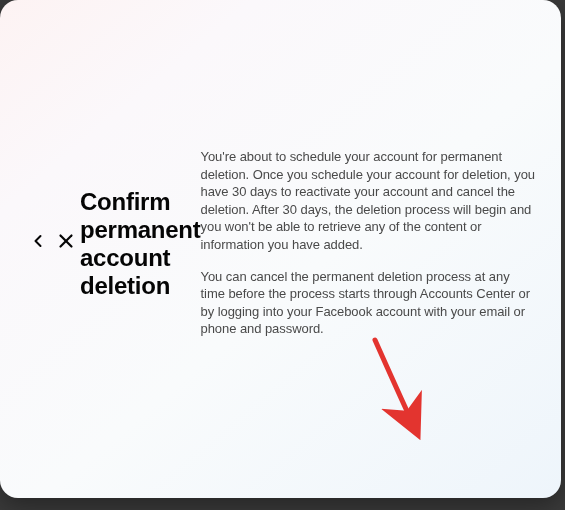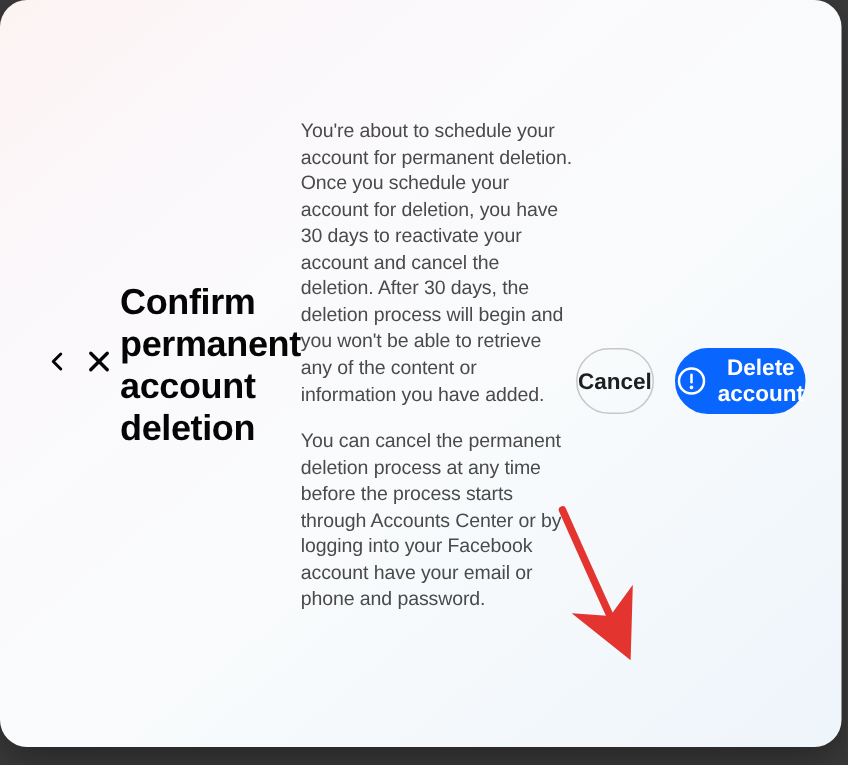--- a/index.html
+++ b/index.html
@@ -105,43 +105,28 @@
           <line x1="18" y1="6" x2="6" y2="18"></line>
           <line x1="6" y1="6" x2="18" y2="18"></line>
         </svg>
     </div>
   </div>
 
   <h1 class="dialog-title">Confirm permanent account deletion</h1>
 
   <div class="dialog-body">
     <p>You're about to schedule your account for permanent deletion. Once you schedule your account for deletion, you have 30 days to reactivate your account and cancel the deletion. After 30 days, the deletion process will begin and you won't be able to retrieve any of the content or information you have added.</p>
-    <p>You can cancel the permanent deletion process at any time before the process starts through Accounts Center or by logging into your Facebook account have your email or phone and password.</p>
+    <p>You can cancel the permanent deletion process at any time before the process starts through Accounts Center or by logging into your Facebook account with your email or phone and password.</p>
   </div>
 
   <div class="spacer"></div>
 
   <svg class="annotation-arrow" width="80" height="110" viewBox="0 0 80 110">
     <defs>
       <marker id="ah" markerWidth="9" markerHeight="9" refX="5" refY="4.5" orient="auto" markerUnits="strokeWidth">
         <path d="M0,0 L9,4.5 L0,9 L2.5,4.5 Z" fill="#e3342f"></path>
       </marker>
     </defs>
     <path d="M18,8 C 30,35 42,62 55,90" stroke="#e3342f" stroke-width="5" fill="none" stroke-linecap="round" marker-end="url(#ah)"></path>
   </svg>
 
-  <div class="button-row">
-    <button class="btn btn-secondary">
-      <span>Cancel</span>
-    </button>
-    <button class="btn btn-primary">
-      <span class="btn-icon">
-        <svg width="20" height="20" viewBox="0 0 24 24" fill="none" stroke="#ffffff" stroke-width="2" stroke-linecap="round" stroke-linejoin="round">
-            <circle cx="12" cy="12" r="10"></circle>
-            <line x1="12" y1="7" x2="12" y2="13"></line>
-            <circle cx="12" cy="17" r="0.5" fill="#ffffff"></circle>
-          </svg>
-      </span>
-      <span>Delete account</span>
-    </button>
-  </div>
 
 </div>
 
 </body></html>

